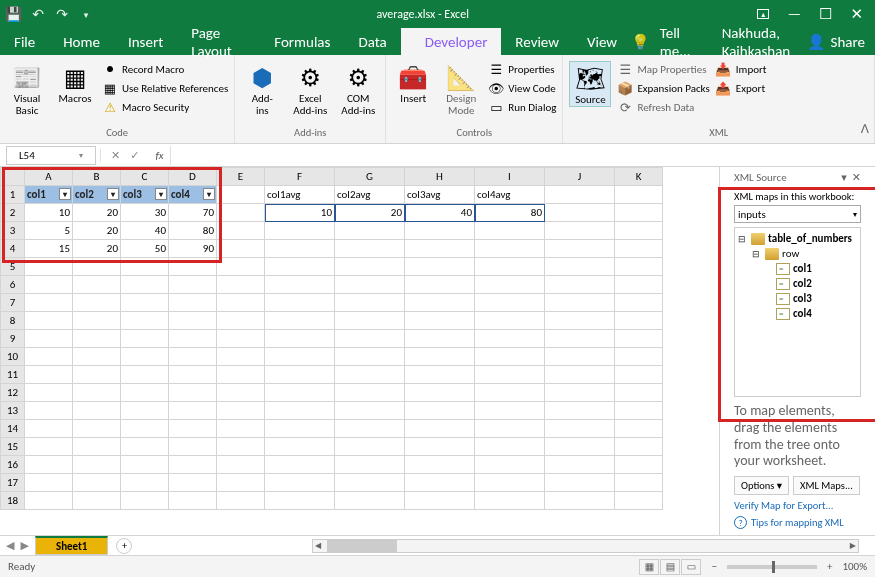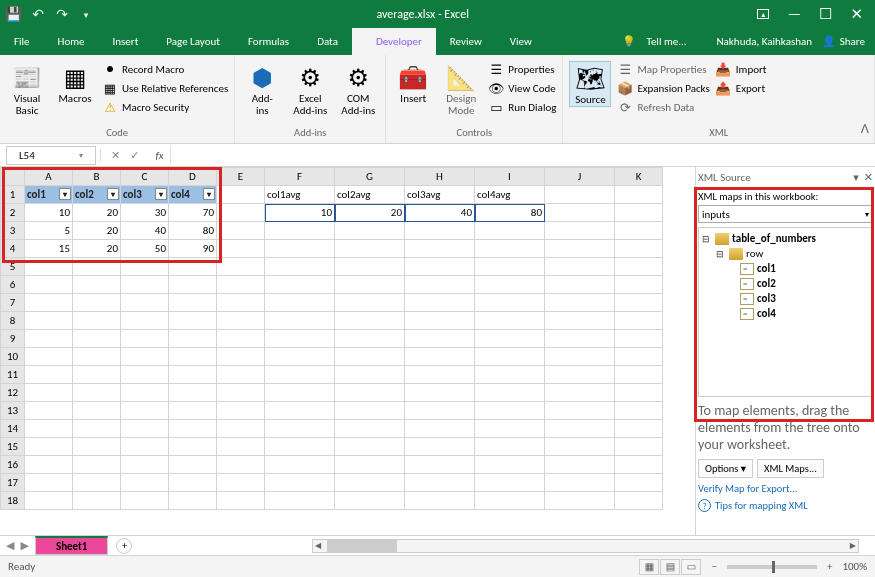--- a/index.html
+++ b/index.html
@@ -7,21 +7,21 @@
 
 
 .titlebar { background: #0f7b3e; height: 28px; display: flex; align-items: center; color: #fff; font-size: 12px; }
 .qat { display: flex; gap: 8px; padding: 0 6px; align-items: center; }
 .qat span { width: 16px; height: 16px; display: inline-flex; align-items: center; justify-content: center; opacity: .9; cursor: pointer; font-size: 14px; }
 .title-center { flex: 1; text-align: center; font-weight: 400; }
 .win-ctrls { display: flex; gap: 18px; padding: 0 12px; align-items: center; }
 .win-ctrls span { cursor: pointer; font-size: 15px; }
 
 
-.tabs { background: #0f7b3e; height: 27px; display: flex; align-items: center; color: #fff; font-size: 11px; }
+.tabs { background: #0f7b3e; height: 27px; display: flex; align-items: center; color: #fff; font-size: 15px; }
 .tab { padding: 0 14px; height: 27px; display: flex; align-items: center; cursor: pointer; }
 .tab.active { background: #f4f4f4; color: #8b5cf6; padding-left: 24px; }
 .tabs-right { margin-left: auto; display: flex; align-items: center; gap: 10px; padding-right: 10px; }
 .share-btn { display: flex; align-items: center; gap: 4px; cursor: pointer; }
 
 
 .ribbon { background: #f4f4f4; height: 89px; border-bottom: 1px solid #d4d4d4; display: flex; font-size: 11px; }
 .rgroup { border-right: 1px solid #e0e0e0; padding: 2px 6px; display: flex; flex-direction: column; }
 .rgroup-body { flex: 1; display: flex; align-items: flex-start; gap: 6px; padding-top: 4px; }
 .rgroup-label { text-align: center; color: #666; font-size: 10.5px; padding-bottom: 2px; }
@@ -50,42 +50,42 @@
 .grid tbody th { background: #e6e6e6; font-weight: 400; text-align: center; width: 24px; }
 .grid td { text-align: right; background: #fff; }
 .colhead { width: 48px; }
 .corner { background: #e6e6e6; }
 .th-head { background: #9cbfe3 !important; color: #222; text-align: left !important; padding: 0 3px; font-weight: 600; position: relative; }
 .th-head .arrow { position: absolute; right: 1px; top: 2px; width: 12px; height: 12px; background: #fff; border: 1px solid #888; font-size: 8px; display: flex; align-items: center; justify-content: center; }
 .red-frame1 { position: absolute; border: 3px solid #d62323; pointer-events: none; }
 .blue-out { outline: 1.5px solid #2a5599; outline-offset: -1px; }
 
 
-.xmlpane { width: 180px; border-left: 1px solid #d4d4d4; padding: 4px 2px; position: relative; font-size: 11px; }
+.xmlpane { width: 156px; border-left: 1px solid #d4d4d4; padding: 4px 14px; position: relative; font-size: 11px; }
 .xmlpane h3 { color: #0f7b3e; font-size: 15px; font-weight: 400; margin-bottom: 6px; display: flex; justify-content: space-between; align-items: center; }
 .xmlpane h3 span { cursor: pointer; color: #666; font-size: 11px; }
 .combo { border: 1px solid #aaa; height: 18px; display: flex; align-items: center; justify-content: space-between; padding: 0 3px; margin-bottom: 4px; }
 .tree { border: 1px solid #ccc; height: 170px; padding: 3px; }
 .tree-row { display: flex; align-items: center; gap: 3px; padding: 1px 0; cursor: pointer; }
 .tree-ico { width: 14px; height: 12px; display: inline-block; }
 .folder-ico { background: linear-gradient(#f0d070,#d0a030); border-radius: 1px; }
 .leaf-ico { background: #fff; border: 1px solid #b0a060; position: relative; }
 .leaf-ico::before { content: "="; color: #4a7a3a; font-size: 9px; position: absolute; left: 2px; top: -2px; }
 .tree-exp { width: 10px; font-size: 9px; color: #333; cursor: pointer; }
 .help-text { color: #666; font-size: 14px; margin: 6px 0; line-height: 1.2; }
 .pane-btns { display: flex; gap: 4px; margin-bottom: 4px; }
 .pane-btn { border: 1px solid #ccc; padding: 2px 6px; font-size: 10.5px; cursor: pointer; background: #fafafa; }
 .link { color: #1a6bb8; font-size: 10.5px; cursor: pointer; }
 .link-ico { display: flex; align-items: center; gap: 4px; margin-top: 4px; }
 .red-frame2 { position: absolute; border: 3px solid #d62323; pointer-events: none; }
 
 
 .sheettabs { height: 20px; border-top: 1px solid #d4d4d4; display: flex; align-items: center; font-size: 11px; }
 .sheettabs .nav { padding: 0 6px; color: #888; display: flex; gap: 6px; }
-.sheettab { border: 1px solid #ccc; border-top: 2px solid #0f7b3e; background: #ec4899; padding: 0 20px; height: 19px; display: flex; align-items: center; font-weight: 600; }
+.sheettab { border: 1px solid #ccc; border-top: 2px solid #0f7b3e; background: #eab308; padding: 0 20px; height: 19px; display: flex; align-items: center; font-weight: 600; }
 .add-sheet { border: 1px solid #ccc; border-radius: 50%; width: 16px; height: 16px; display: flex; align-items: center; justify-content: center; margin-left: 8px; cursor: pointer; }
 .hscroll { flex: 1; margin: 0 16px; height: 14px; border: 1px solid #ccc; position: relative; background: #f4f4f4; }
 .hscroll::before { content: "◀"; position: absolute; left: 2px; font-size: 8px; color: #666; }
 .hscroll::after { content: "▶"; position: absolute; right: 2px; font-size: 8px; color: #666; }
 .hscroll .thumb { position: absolute; left: 14px; width: 70px; top: 0; bottom: 0; background: #ccc; }
 
 
 .statusbar { height: 22px; background: #f4f4f4; border-top: 1px solid #d4d4d4; display: flex; align-items: center; font-size: 11px; padding: 0 8px; color: #555; }
 .statusbar .right { margin-left: auto; display: flex; align-items: center; gap: 10px; }
 .view-btns { display: flex; gap: 1px; }

